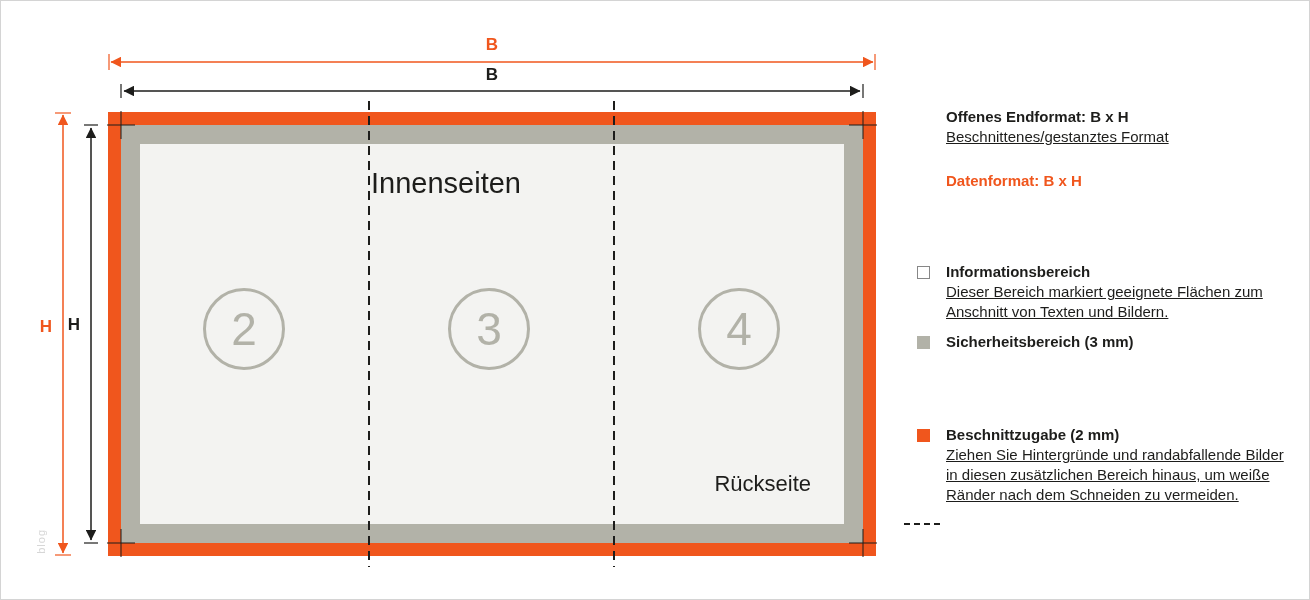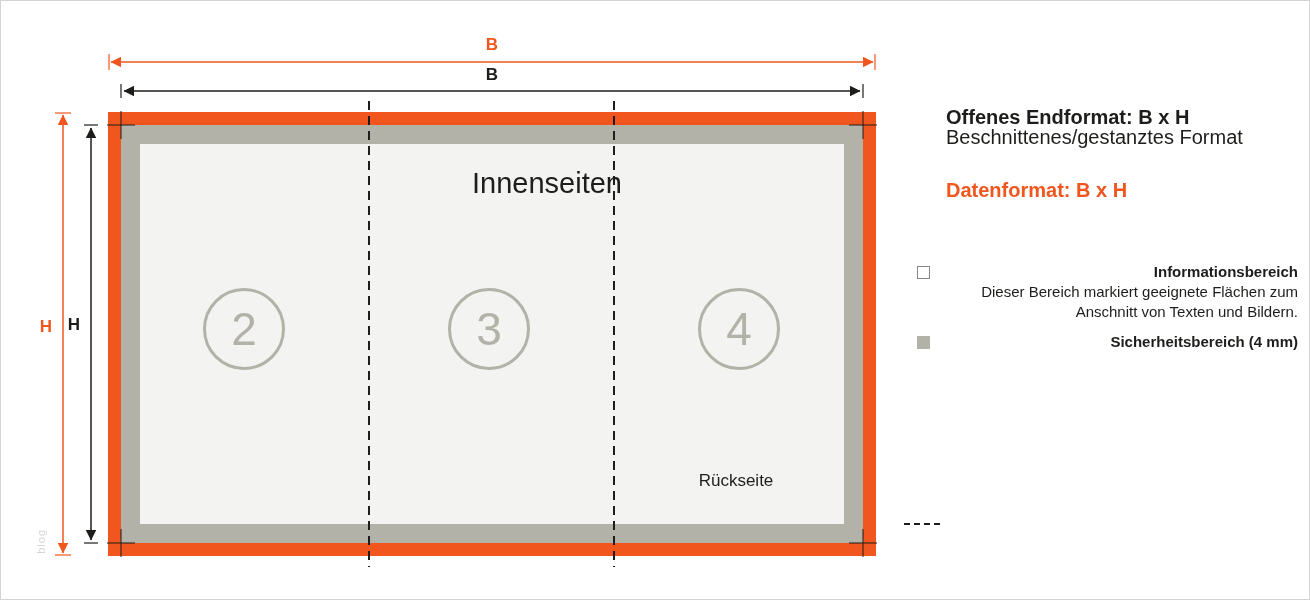--- a/index.html
+++ b/index.html
@@ -43,50 +43,50 @@
   .crop line{stroke:var(--text);stroke-width:1;}
   .mO{fill:var(--orange);}
   .mK{fill:var(--text);}
   
   .dim-label{
     position:absolute;text-align:center;
     font-size:17px;font-weight:bold;color:var(--text);
   }
   .dim-label.orange{color:var(--orange);}
   .inner-title{
-    position:absolute;left:359px;top:166px;width:262px;text-align:right;
+    position:absolute;left:370px;top:166px;width:262px;text-align:left;
     font-size:29px;color:var(--text);
   }
   .num-circle{
     position:absolute;top:287px;width:82px;height:82px;
     border:3px solid var(--gray);border-radius:50%;
     display:flex;align-items:center;justify-content:center;
     font-size:46px;color:var(--gray);
   }
   .back-label{
-    position:absolute;left:660px;top:470px;width:150px;text-align:center;
-    font-size:17px;color:var(--text);
+    position:absolute;left:660px;top:470px;width:150px;text-align:right;
+    font-size:22px;color:var(--text);
   }
   .watermark{
     position:absolute;left:34px;top:528px;
     writing-mode:vertical-rl;transform:rotate(180deg);
     font-size:11px;color:#d6d6d6;letter-spacing:1px;
   }
   
-  .legend-sec{position:absolute;left:945px;width:352px;font-size:20px;line-height:20px;}
+  .legend-sec{position:absolute;left:945px;width:352px;font-size:15px;line-height:20px;}
   .legend-item{position:absolute;left:905px;width:392px;font-size:15px;line-height:20px;}
   .li-icon{position:absolute;left:11px;top:4px;width:13px;height:13px;}
   .sw-info{background:#ffffff;border:1px solid #878787;}
   .sw-safety{background:var(--gray);}
   .sw-bleed{background:var(--orange);}
   .sw-fold{left:-2px;top:9px;width:36px;height:0;border-top:2px dashed var(--text);background:none;}
-  .li-text{margin-left:40px;width:352px;text-align:right;}
+  .li-text{margin-left:40px;width:352px;}
   .li-title{font-weight:bold;color:var(--text);}
   .li-title.orange{color:var(--orange);}
-  .li-desc{color:var(--text);}
+  .li-desc{color:var(--text);text-decoration:underline;}
 </style>
 </head>
 <body>
 
 <div class="canvas">
 
   <div class="bleed">
     <div class="safety">
       <div class="info"></div>
     </div>
@@ -152,37 +152,44 @@
 
   <div class="back-label">Rückseite</div>
 
   <div class="watermark">blog</div>
 
   <div class="legend-sec" style="top:106px;">
     <div class="li-title">Offenes Endformat: B x H</div>
     <div class="li-desc">Beschnittenes/gestanztes Format</div>
   </div>
 
-  <div class="legend-sec" style="top:179px;">
+  <div class="legend-sec" style="top:170px;">
     <div class="li-title orange">Datenformat: B x H</div>
   </div>
 
   <div class="legend-item" style="top:261px;">
     <span class="li-icon sw-info"></span>
     <div class="li-text">
       <div class="li-title">Informationsbereich</div>
       <div class="li-desc">Dieser Bereich markiert geeignete Flächen zum Anschnitt von Texten und Bildern.</div>
     </div>
   </div>
 
   <div class="legend-item" style="top:331px;">
     <span class="li-icon sw-safety"></span>
     <div class="li-text">
-      <div class="li-title">Sicherheitsbereich (4 mm)</div>
+      <div class="li-title">Sicherheitsbereich (3 mm)</div>
     </div>
   </div>
 
+  <div class="legend-item" style="top:424px;">
+    <span class="li-icon sw-bleed"></span>
+    <div class="li-text">
+      <div class="li-title">Beschnittzugabe (2 mm)</div>
+      <div class="li-desc">Ziehen Sie Hintergründe und randabfallende Bilder in diesen zusätzlichen Bereich hinaus, um weiße Ränder nach dem Schneiden zu vermeiden.</div>
+    </div>
+  </div>
 
   <div class="legend-item" style="top:513px;">
     <span class="li-icon sw-fold"></span>
   </div>
 
 </div>
 
 </body></html>

